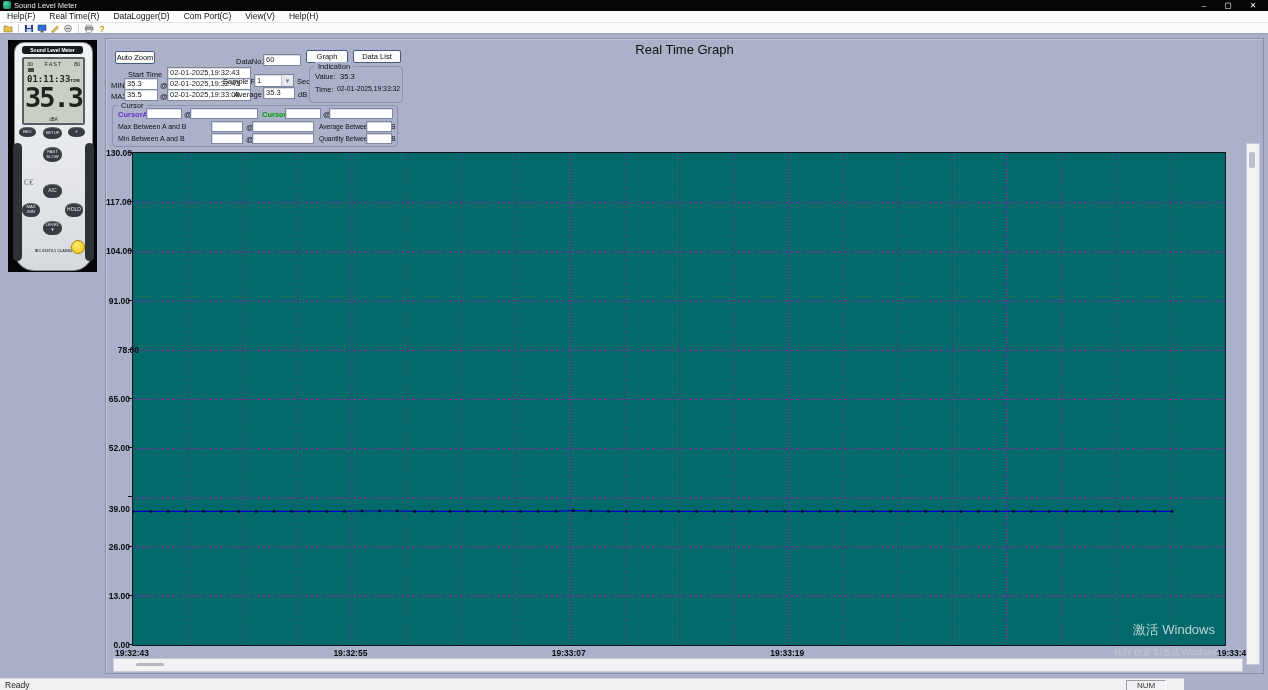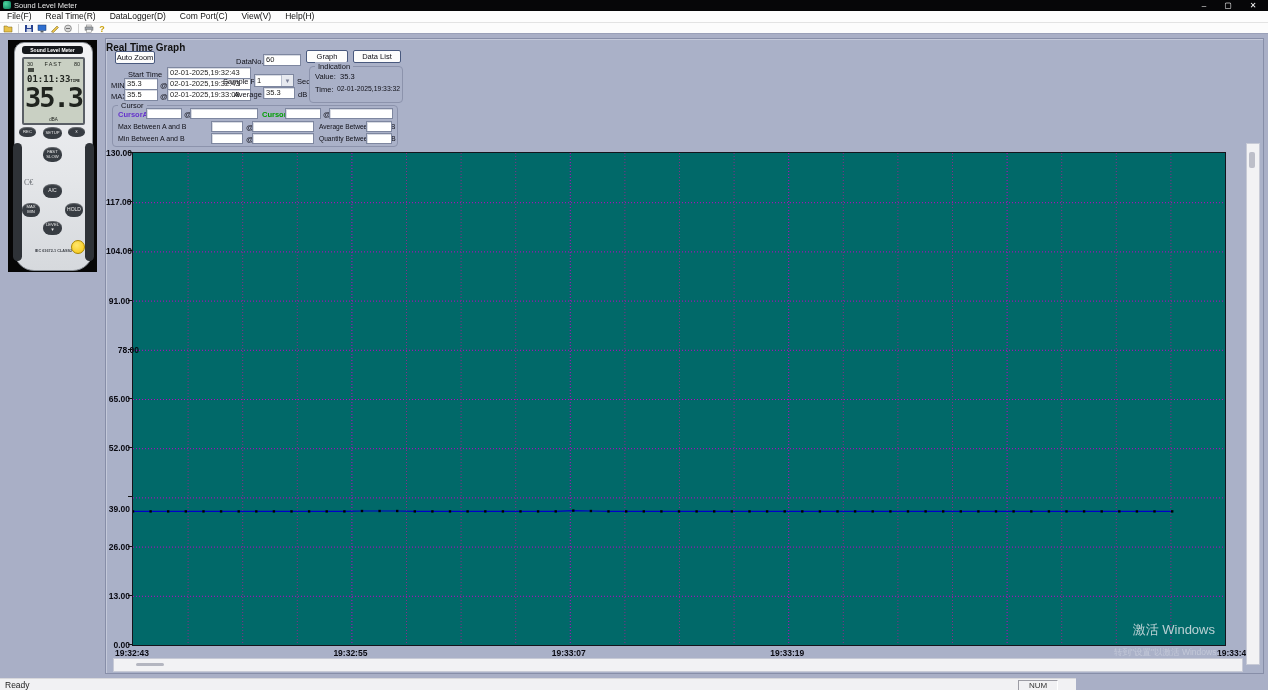--- a/index.html
+++ b/index.html
@@ -28,60 +28,60 @@
   #lcd .time{position:absolute;top:15px;left:0;right:0;text-align:center;font-family:"DejaVu Sans Mono",monospace;font-weight:bold;font-size:9px;}
   #lcd .time small{font-size:4px;font-weight:bold;}
   #lcd .val{position:absolute;top:23px;left:0;right:0;text-align:center;font-family:"DejaVu Sans Mono",monospace;font-weight:bold;font-size:27px;letter-spacing:-2px;}
   #lcd .unit{position:absolute;bottom:1px;left:0;right:0;text-align:center;font-size:4.5px;}
   .dbtn{position:absolute;background:#373c42;color:#e9e9e9;border-radius:45%;font-size:4.2px;text-align:center;display:flex;flex-direction:column;justify-content:center;line-height:1.1;box-shadow:inset 0 1px 1px rgba(255,255,255,.25);}
   #device-ce{position:absolute;left:9px;top:135px;font-size:8px;color:#6c7076;font-family:"Liberation Serif",serif;}
   #device-cert{position:absolute;left:0;right:0;top:206px;text-align:center;font-size:3.8px;color:#3b3f45;font-weight:bold;}
   #power-btn{position:absolute;right:7px;top:197px;width:12px;height:12px;border-radius:50%;background:radial-gradient(circle at 40% 35%,#ffe76e,#f5c40a);border:1px solid #a98500;}
   
   #panel{position:absolute;left:105px;top:38px;width:1157px;height:634px;background:#aab1c8;border:1px solid #878ea8;box-shadow:inset 1px 1px 0 #c4c9da;}
-  #panel-title{position:absolute;left:0;top:3px;width:100%;font-size:10px;font-weight:bold;color:#111;}
+  #panel-title{position:absolute;left:0;top:3px;width:100%;text-align:center;font-size:13px;font-weight:normal;color:#111;}
   .lbl{position:absolute;font-size:7.5px;color:#101018;white-space:nowrap;}
   .field{position:absolute;background:#fff;border:1px solid #7e87a0;box-shadow:inset 1px 1px 0 #d7dae2;font-size:7.5px;line-height:10px;padding:0 2px;color:#222;overflow:hidden;white-space:nowrap;box-sizing:border-box;}
   .btn{position:absolute;background:#fcfcfc;border:1px solid #49597e;border-radius:2px;font-size:7.5px;color:#101018;text-align:center;line-height:11px;cursor:default;box-sizing:border-box;}
   .grp{position:absolute;border:1px solid #8c93ac;border-radius:4px;}
   .grp-title{position:absolute;top:-5px;left:5px;background:#aab1c8;padding:0 3px;font-size:7.5px;color:#101018;white-space:nowrap;}
   #sample-rate-dd{display:flex;justify-content:space-between;align-items:center;padding-right:0;}
   #sample-rate-dd .arrow{width:11px;height:100%;background:#e7e9ef;border-left:1px solid #b9bfce;font-size:6px;color:#7a8097;display:flex;align-items:center;justify-content:center;}
   
   #plot{position:absolute;left:26px;top:113px;width:1092px;height:492px;background:#016969;border:1px solid #14141c;box-sizing:content-box;}
   .ytick{position:absolute;width:24px;text-align:right;font-size:8.5px;font-weight:bold;color:#0a0a12;white-space:nowrap;}
   .ymark{position:absolute;width:4px;height:1px;background:#111;}
   .xtick{position:absolute;width:54px;text-align:center;font-size:8.5px;font-weight:bold;color:#0a0a12;white-space:nowrap;}
   #wm1{position:absolute;right:10px;bottom:6px;font-size:13px;color:#e7eaee;opacity:.8;white-space:nowrap;text-align:center;}
   #wm2{position:absolute;left:1008px;top:608px;font-size:8.5px;color:#c3c8d8;white-space:nowrap;}
   
   #vscroll{position:absolute;left:1140px;top:104px;width:12px;height:520px;background:#f2f2f4;border:1px solid #c7cad6;}
   #vthumb{position:absolute;left:2px;top:8px;width:6px;height:16px;background:#bdbfc9;border-radius:2px;}
   #hscroll{position:absolute;left:7px;top:619px;width:1128px;height:12px;background:#f2f2f4;border:1px solid #c7cad6;}
   #hthumb{position:absolute;left:22px;top:4px;width:28px;height:3px;background:#b4b6c0;border-radius:2px;}
   
-  #statusbar{position:absolute;left:0;top:678px;width:1076px;height:12px;background:#f1f1f3;border-top:1px solid #d8d8dc;}
+  #statusbar{position:absolute;left:0;top:678px;width:1184px;height:12px;background:#f1f1f3;border-top:1px solid #d8d8dc;}
   #status-ready{position:absolute;left:5px;top:1px;font-size:8.5px;color:#222;}
   #status-num{position:absolute;right:18px;top:1px;width:38px;height:9px;font-size:8px;color:#333;text-align:center;border:1px solid;border-color:#9c9ca4 #ffffff #ffffff #9c9ca4;line-height:9px;}
 </style>
 </head>
 <body>
 
 <div id="window">
 
   <div id="titlebar">
     <span id="app-icon"></span>
     <span class="title">Sound Level Meter</span>
     <span class="wctl" style="left:1193px;">–</span>
     <span class="wctl" style="left:1217px;">▢</span>
     <span class="wctl" style="left:1242px;">✕</span>
   </div>
 
   <div id="menubar">
-      <span class="menu-item">File(F)</span>
+      <span class="menu-item">Help(F)</span>
       <span class="menu-item">Real Time(R)</span>
       <span class="menu-item">DataLogger(D)</span>
       <span class="menu-item">Com Port(C)</span>
       <span class="menu-item">View(V)</span>
       <span class="menu-item">Help(H)</span>
     </div>
 
   <div id="toolbar">
     <svg class="tool-icon" viewBox="0 0 10 9">
         <path d="M1 2h3l1 1h4v5H1z" fill="#e8c24a" stroke="#7a6318" stroke-width=".5"></path>

